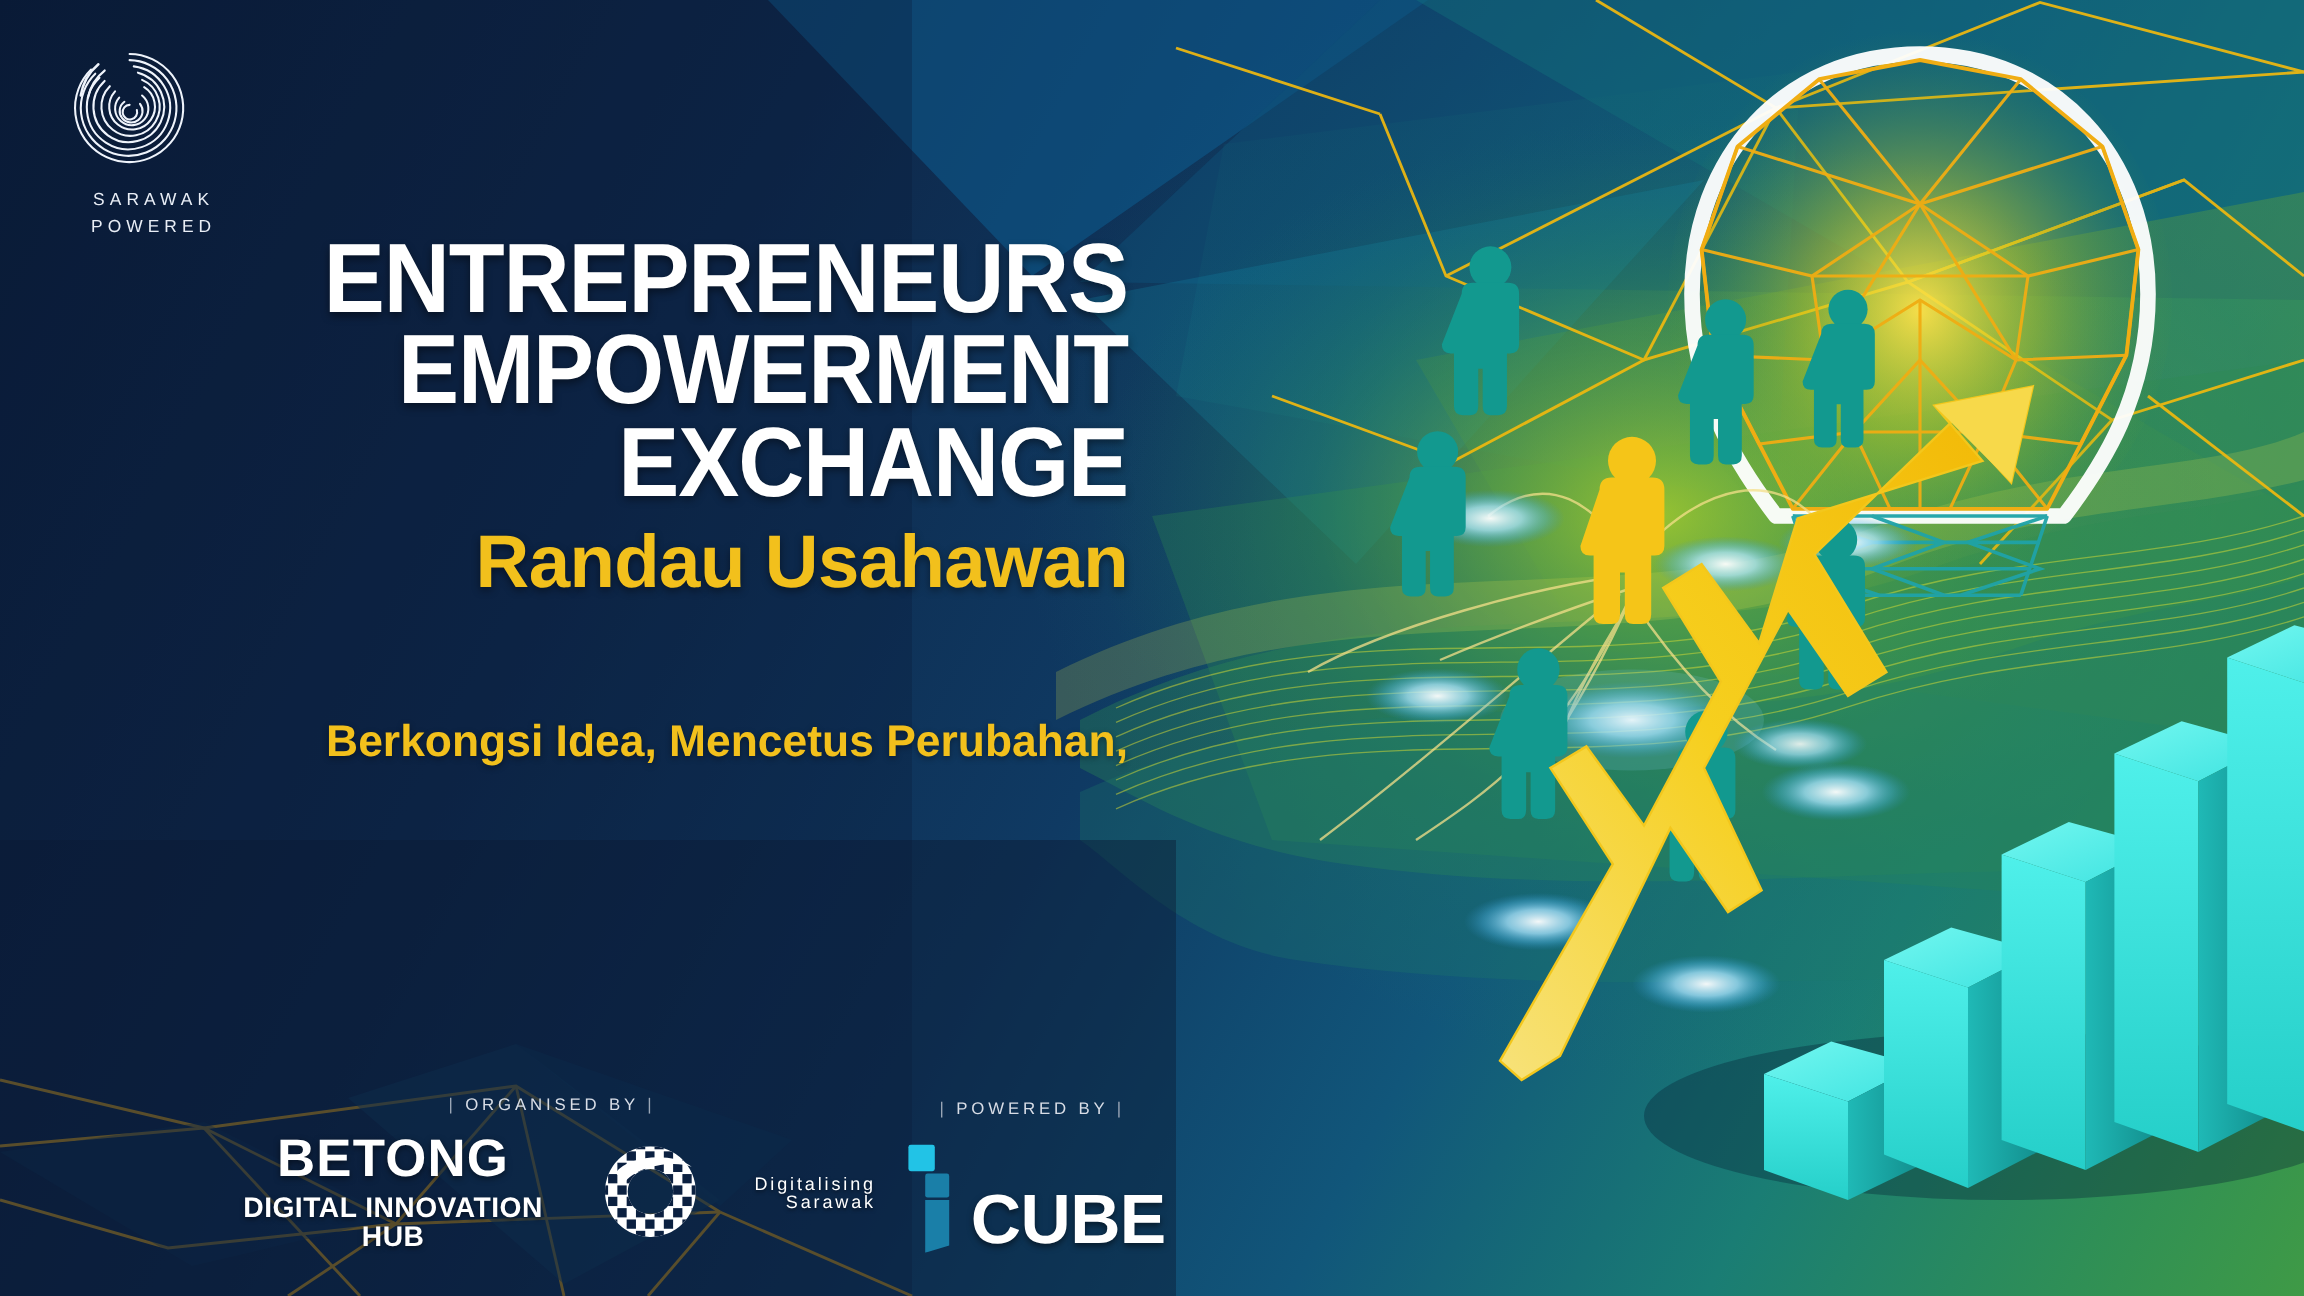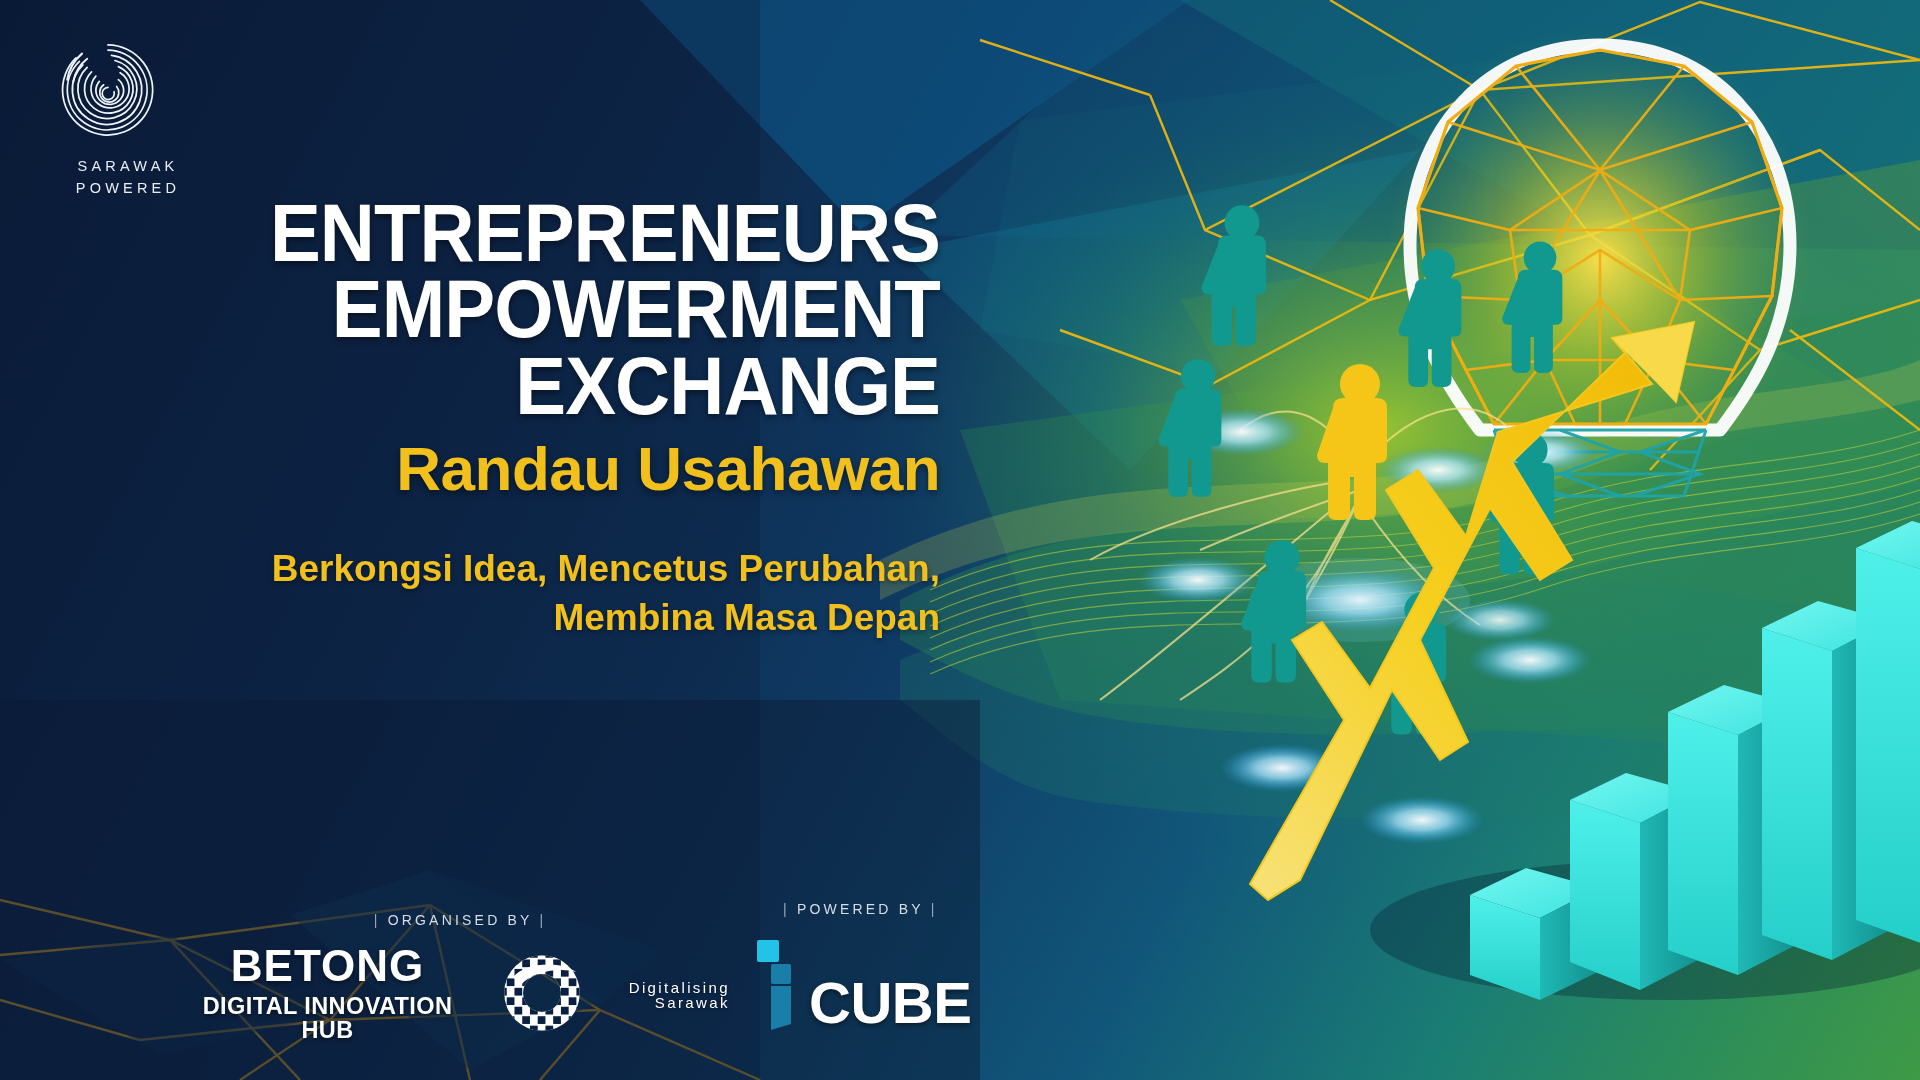--- a/index.html
+++ b/index.html
@@ -41,21 +41,21 @@
     letter-spacing:-0.5px;
     text-shadow:0 3px 7px rgba(0,0,0,0.45);
     white-space:nowrap;
     margin-top:6px;
   }
   .tagline {
     color:#f2c01c;
     font-weight:bold;
     font-size:37px;
     line-height:1.32;
-    margin-top:38px;
+    margin-top:87px;
     text-shadow:0 2px 5px rgba(0,0,0,0.4);
   }
 
   
   .sd-logo { position:absolute; left:48px; top:38px; width:160px; }
   .sd-mark { width:104px; height:104px; margin-left:8px; }
   .sd-word {
     color:#e9eef6; font-size:14.5px; letter-spacing:4.2px;
     text-align:center; margin-top:10px; line-height:1.5; font-weight:400;
   }
@@ -88,21 +88,21 @@
   .sdec-txt { line-height:1; }
   .sdec-main {
     color:#fff; font-weight:bold; font-size:57px; letter-spacing:-1px;
     text-shadow:0 2px 5px rgba(0,0,0,0.5);
   }
   .sdec-sub {
     color:#fff; font-size:15px; letter-spacing:2.4px; margin-top:3px; text-align:right;
     text-shadow:0 1px 3px rgba(0,0,0,0.5);
   }
 
-  .pow-group { position:absolute; left:755px; bottom:22px; width:300px; }
+  .pow-group { position:absolute; left:755px; bottom:8px; width:300px; }
   .pow-head { margin-bottom:16px; padding-left:28px; }
   .icube { display:flex; align-items:flex-end; gap:8px; }
   .icube-mark { width:46px; height:92px; flex:0 0 auto; }
   .icube-word {
     color:#fff; font-weight:bold; font-size:58px; letter-spacing:-0.5px;
     line-height:0.95; text-shadow:0 2px 5px rgba(0,0,0,0.5);margin-top:42px;
   }
 </style>
 </head>
 <body>
@@ -401,21 +401,20 @@
     </div>
   </div>
 
   <div class="text-col">
     <div class="title-line">ENTREPRENEURS</div>
     <div class="title-line">EMPOWERMENT</div>
     <div class="title-line">EXCHANGE</div>
     <div class="subtitle-my">Randau Usahawan</div>
     <div class="tagline">
       <div>Berkongsi Idea, Mencetus Perubahan,</div>
-      <div>Membina Masa Depan</div>
     </div>
   </div>
 
   <div class="footer">
 
     <div class="org-group">
       <div class="org-head cred-head">
         <span class="bar">|</span>
         <span>ORGANISED BY</span>
         <span class="bar">|</span>

